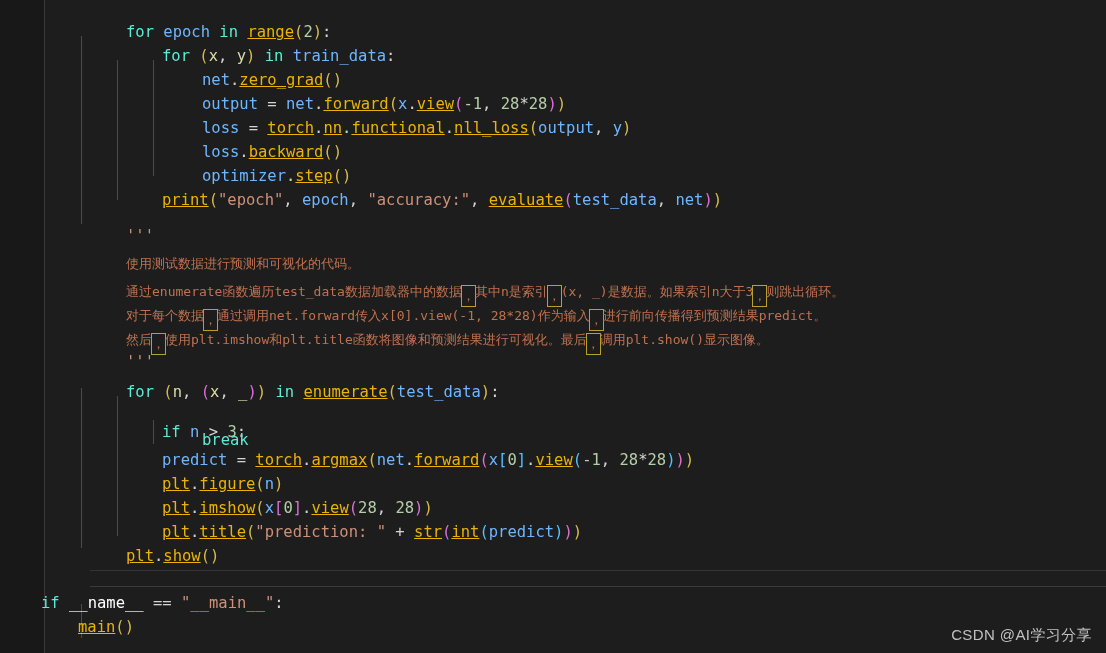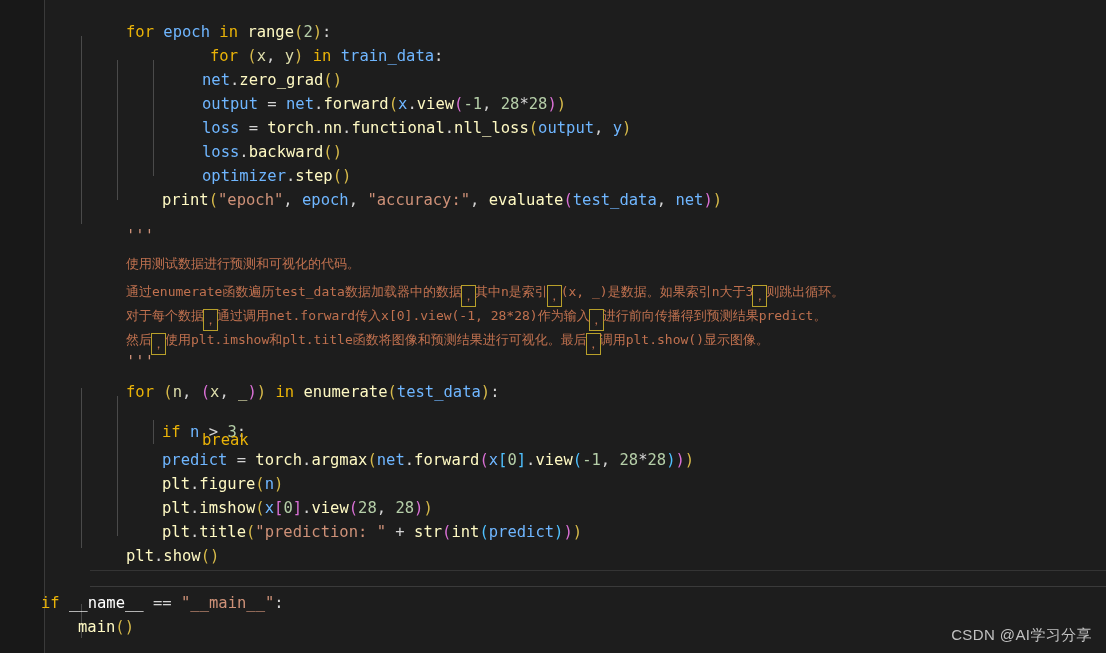--- a/index.html
+++ b/index.html
@@ -70,23 +70,23 @@
     position: absolute;
     left: 0;
     height: 24px;
     line-height: 24px;
     font-size: 15.5px;
     white-space: pre;
     letter-spacing: 0px;
   }
 
   
-  .kw   { color: #eab308; }            
+  .kw   { color: #5eead4; }            
   .var  { color: #6fb6ff; }            
-  .fn   { color: #fef9c3; }
+  .fn   { color: #eab308; text-decoration: underline; }
   .p1   { color: #d7ba4a; }            
   .p2   { color: #da70d6; }            
   .p3   { color: #4fc1ff; }            
   .num  { color: #b5cea8; }            
   .str  { color: #ce9178; }            
   .op   { color: #d4d4d4; }            
   .pun  { color: #d4d4d4; }            
   .yel  { color: #dcdcaa; }
   .doc  { color: #ce9178; }            
   .cn   { color: #c0714f; }            
@@ -138,21 +138,21 @@
     <div class="iguide" style="left:36px; top:388px; height:160px;"></div>
     <div class="iguide" style="left:72px; top:396px; height:140px;"></div>
     <div class="iguide" style="left:108px; top:420px; height:24px;"></div>
 
     <div class="iguide" style="left:36px; top:604px; height:34px;"></div>
 
     <div class="line" style="top:-14px; left:81px;"><span class="doc">'''</span></div>
 
     <div class="line" style="top:20px; left:81px;"><span class="kw">for</span> <span class="var">epoch</span> <span class="kw">in</span> <span class="fn">range</span><span class="p1">(</span><span class="num">2</span><span class="p1">)</span><span class="pun">:</span></div>
 
-    <div class="line" style="top:44px; left:117px;margin-left:48px;"><span class="kw">for</span> <span class="p1">(</span><span class="yel">x</span><span class="pun">,</span> <span class="yel">y</span><span class="p1">)</span> <span class="kw">in</span> <span class="var">train_data</span><span class="pun">:</span></div>
+    <div class="line" style="top:44px; left:117px;"><span class="kw">for</span> <span class="p1">(</span><span class="yel">x</span><span class="pun">,</span> <span class="yel">y</span><span class="p1">)</span> <span class="kw">in</span> <span class="var">train_data</span><span class="pun">:</span></div>
 
     <div class="line" style="top:68px; left:157px;"><span class="var">net</span><span class="pun">.</span><span class="fn">zero_grad</span><span class="p1">()</span></div>
 
     <div class="line" style="top:92px; left:157px;"><span class="var">output</span> <span class="op">=</span> <span class="var">net</span><span class="pun">.</span><span class="fn">forward</span><span class="p1">(</span><span class="var">x</span><span class="pun">.</span><span class="fn">view</span><span class="p2">(</span><span class="num">-1</span><span class="pun">,</span> <span class="num">28</span><span class="op">*</span><span class="num">28</span><span class="p2">)</span><span class="p1">)</span></div>
 
     <div class="line" style="top:116px; left:157px;"><span class="var">loss</span> <span class="op">=</span> <span class="fn">torch</span><span class="pun">.</span><span class="fn">nn</span><span class="pun">.</span><span class="fn">functional</span><span class="pun">.</span><span class="fn">nll_loss</span><span class="p1">(</span><span class="var">output</span><span class="pun">,</span> <span class="var">y</span><span class="p1">)</span></div>
 
     <div class="line" style="top:140px; left:157px;"><span class="var">loss</span><span class="pun">.</span><span class="fn">backward</span><span class="p1">()</span></div>
 
     <div class="line" style="top:164px; left:157px;"><span class="var">optimizer</span><span class="pun">.</span><span class="fn">step</span><span class="p1">()</span></div>

